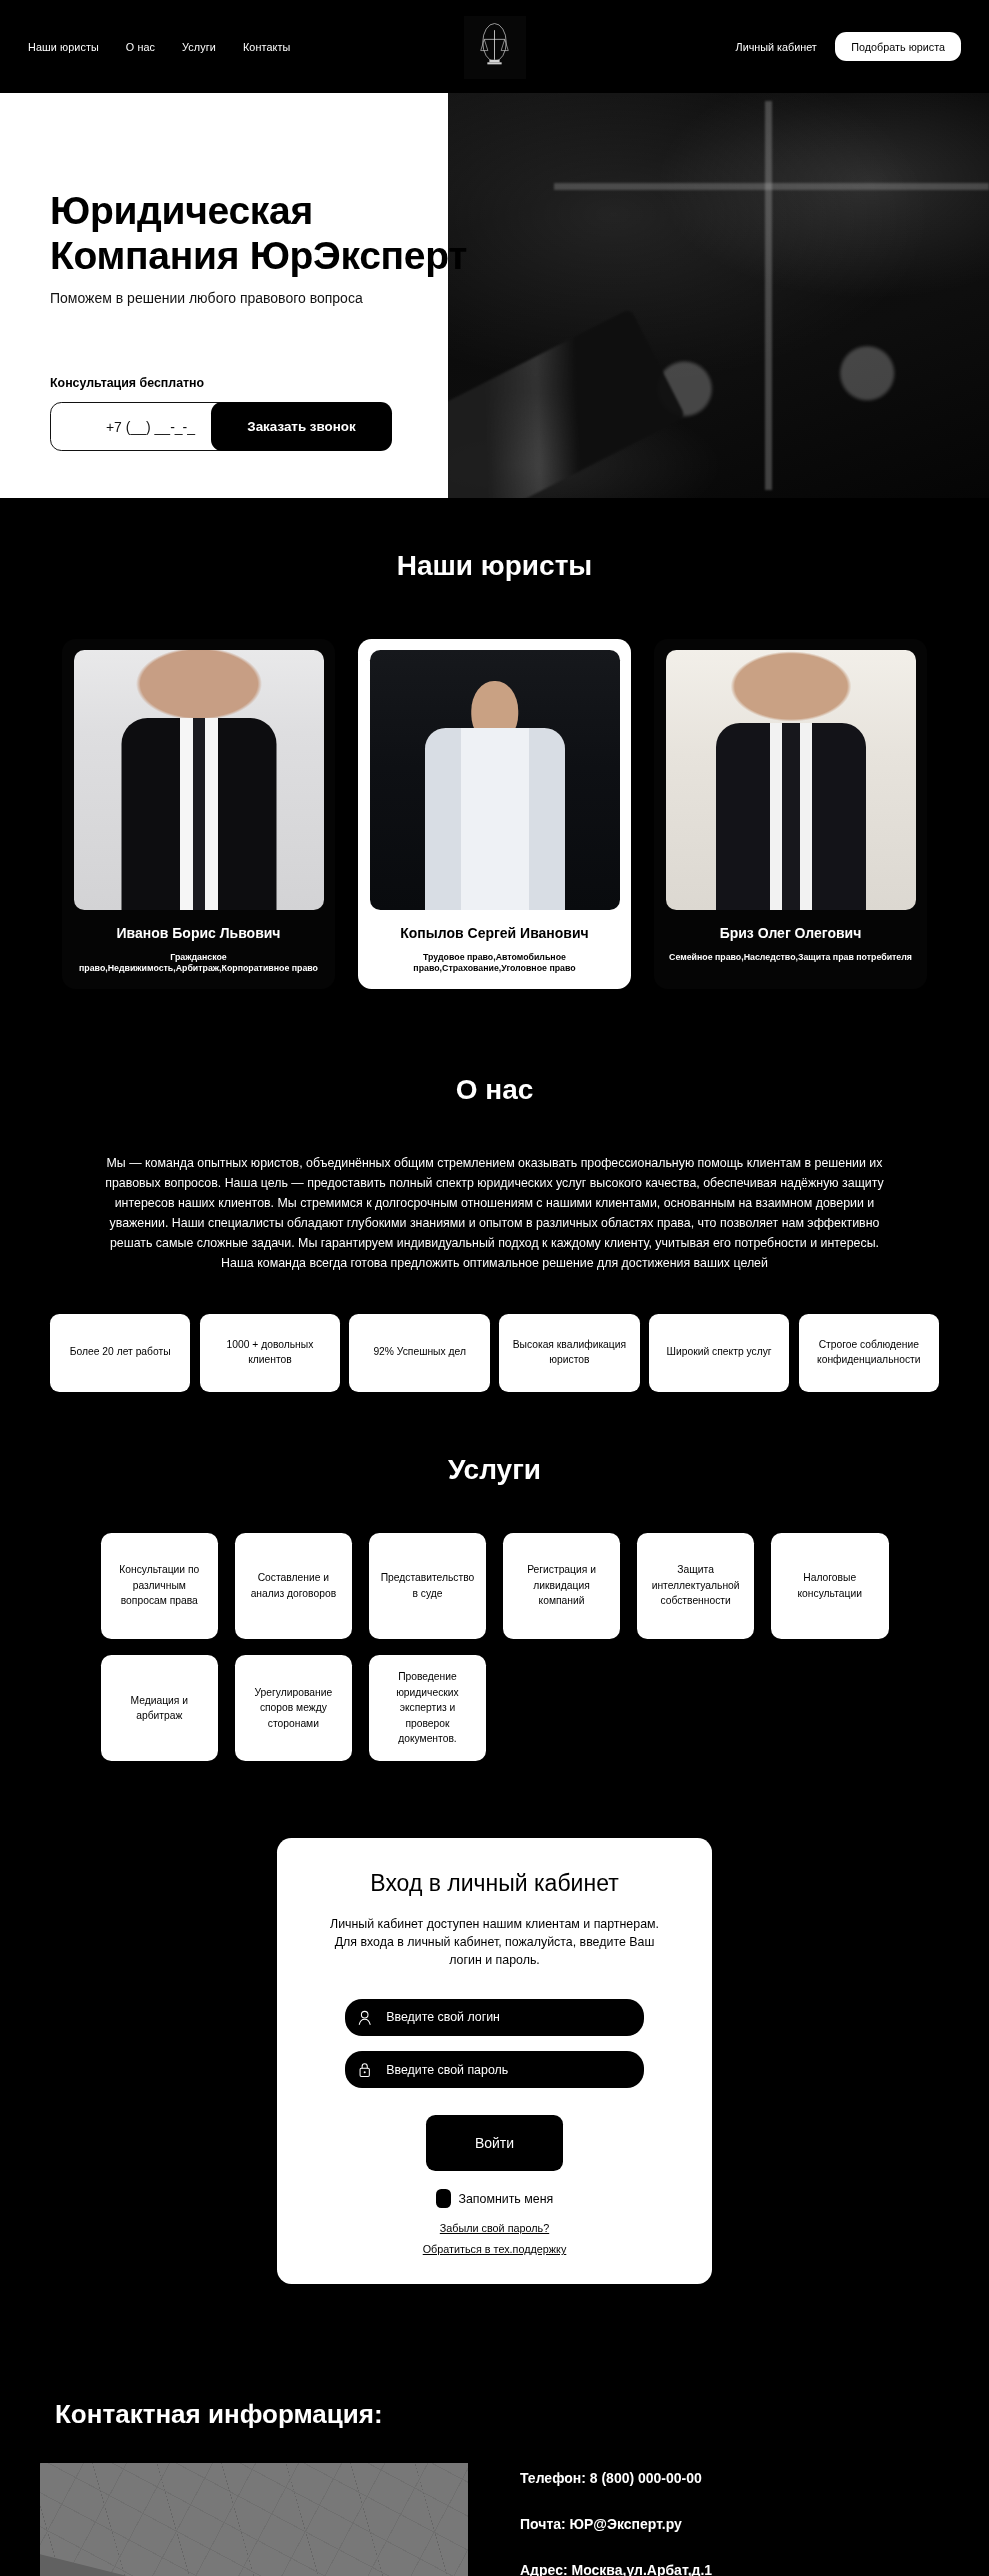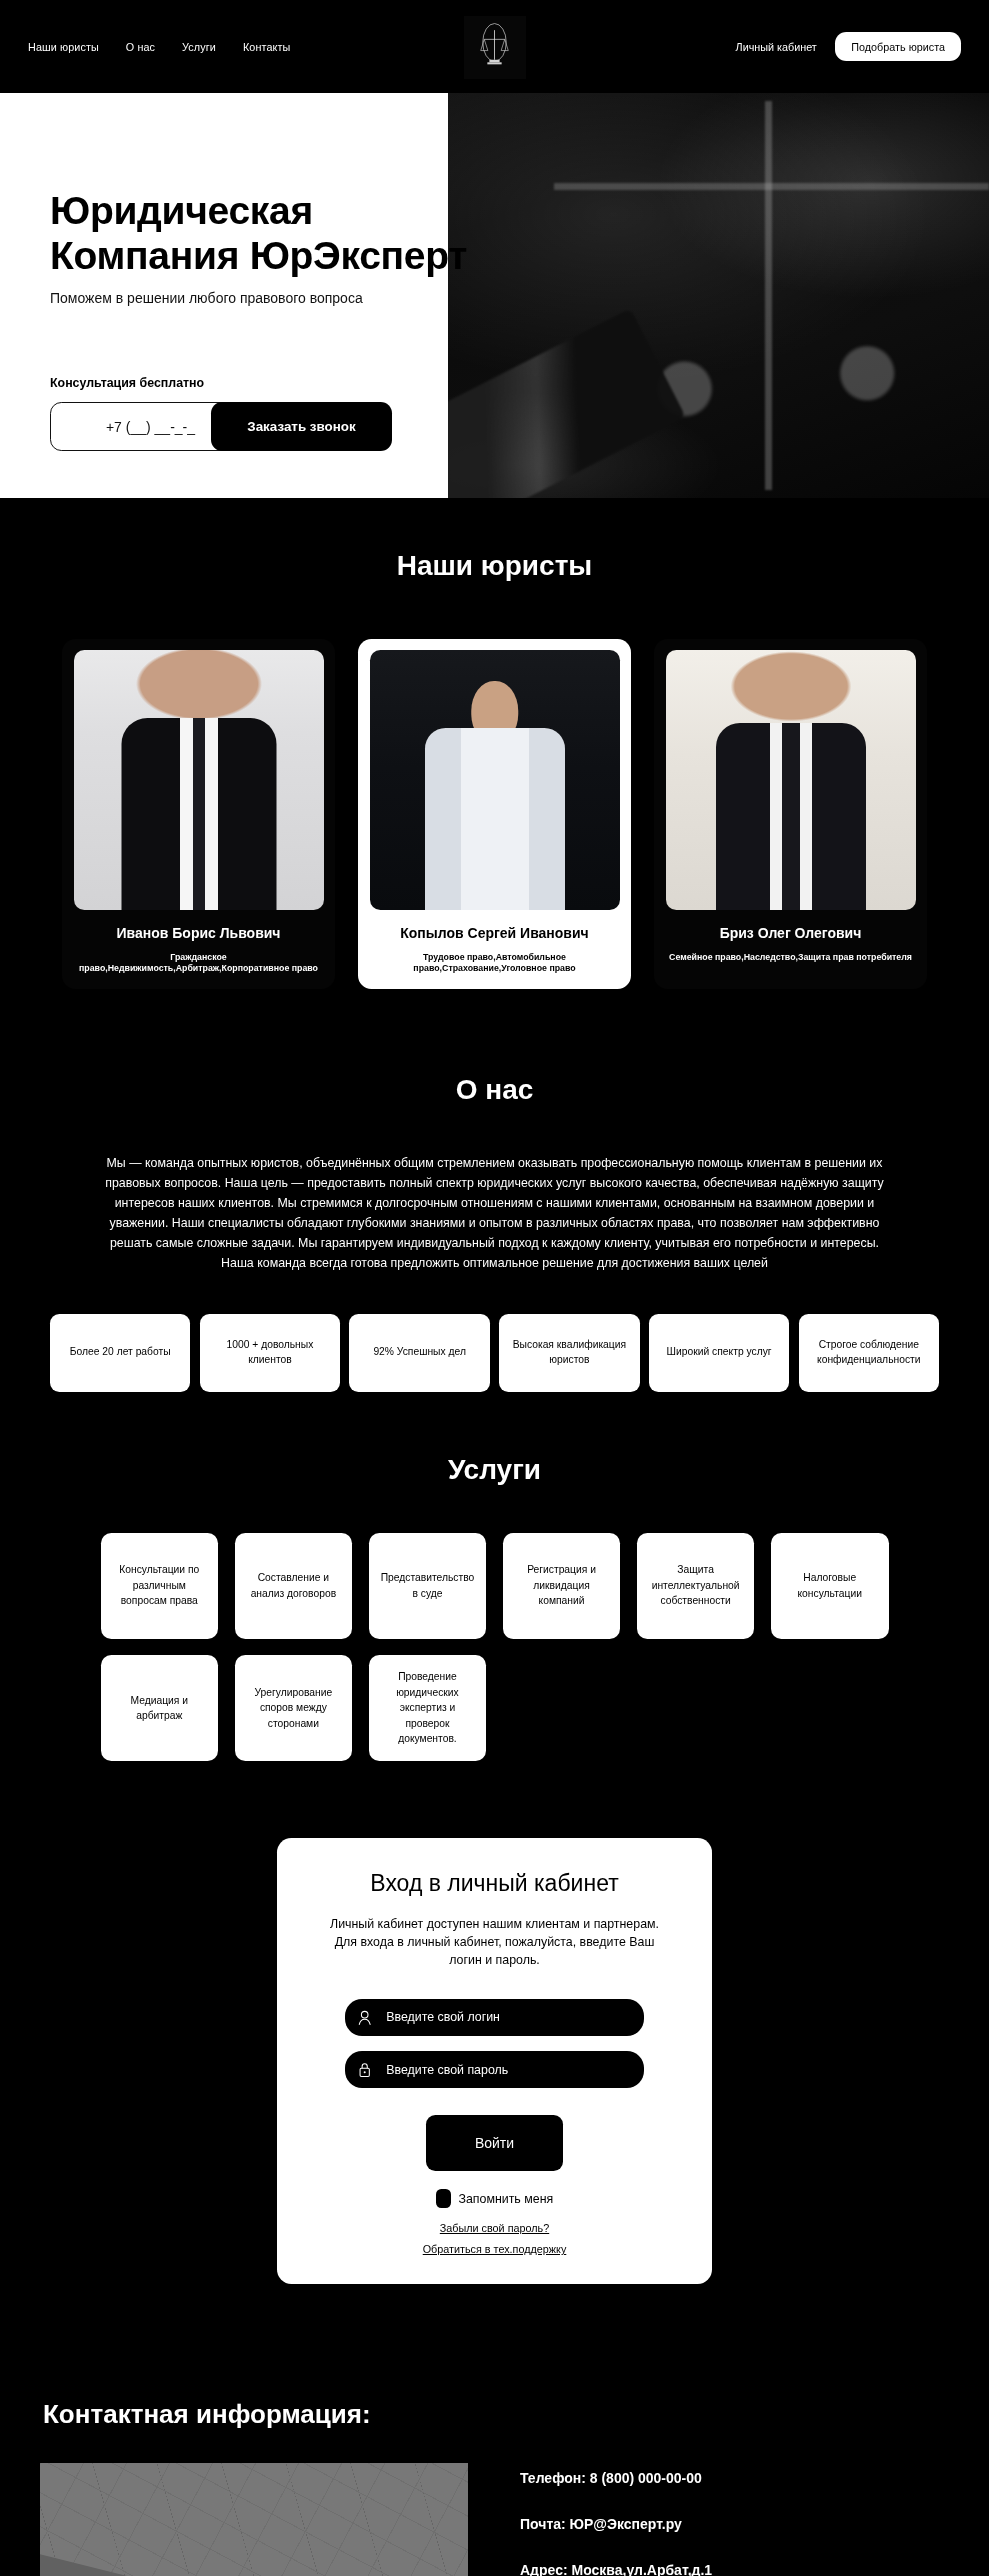--- a/index.html
+++ b/index.html
@@ -417,21 +417,21 @@
     cursor: pointer;
   }
   .login-link.second { margin-top: 9.3px; }
 
   
   .contacts { background: #000; padding: 43px 0 88px; }
   .contacts h2 {
     color: #ffffff;
     font-size: 26px;
     font-weight: bold;
-    padding-left: 43px;
+    padding-left: 55px;
   }
   .contacts-body {
     margin-top: 33px;
     display: flex;
     align-items: flex-start;
     padding-left: 40px;
     gap: 52px;
   }
   .map {
     width: 428px;

